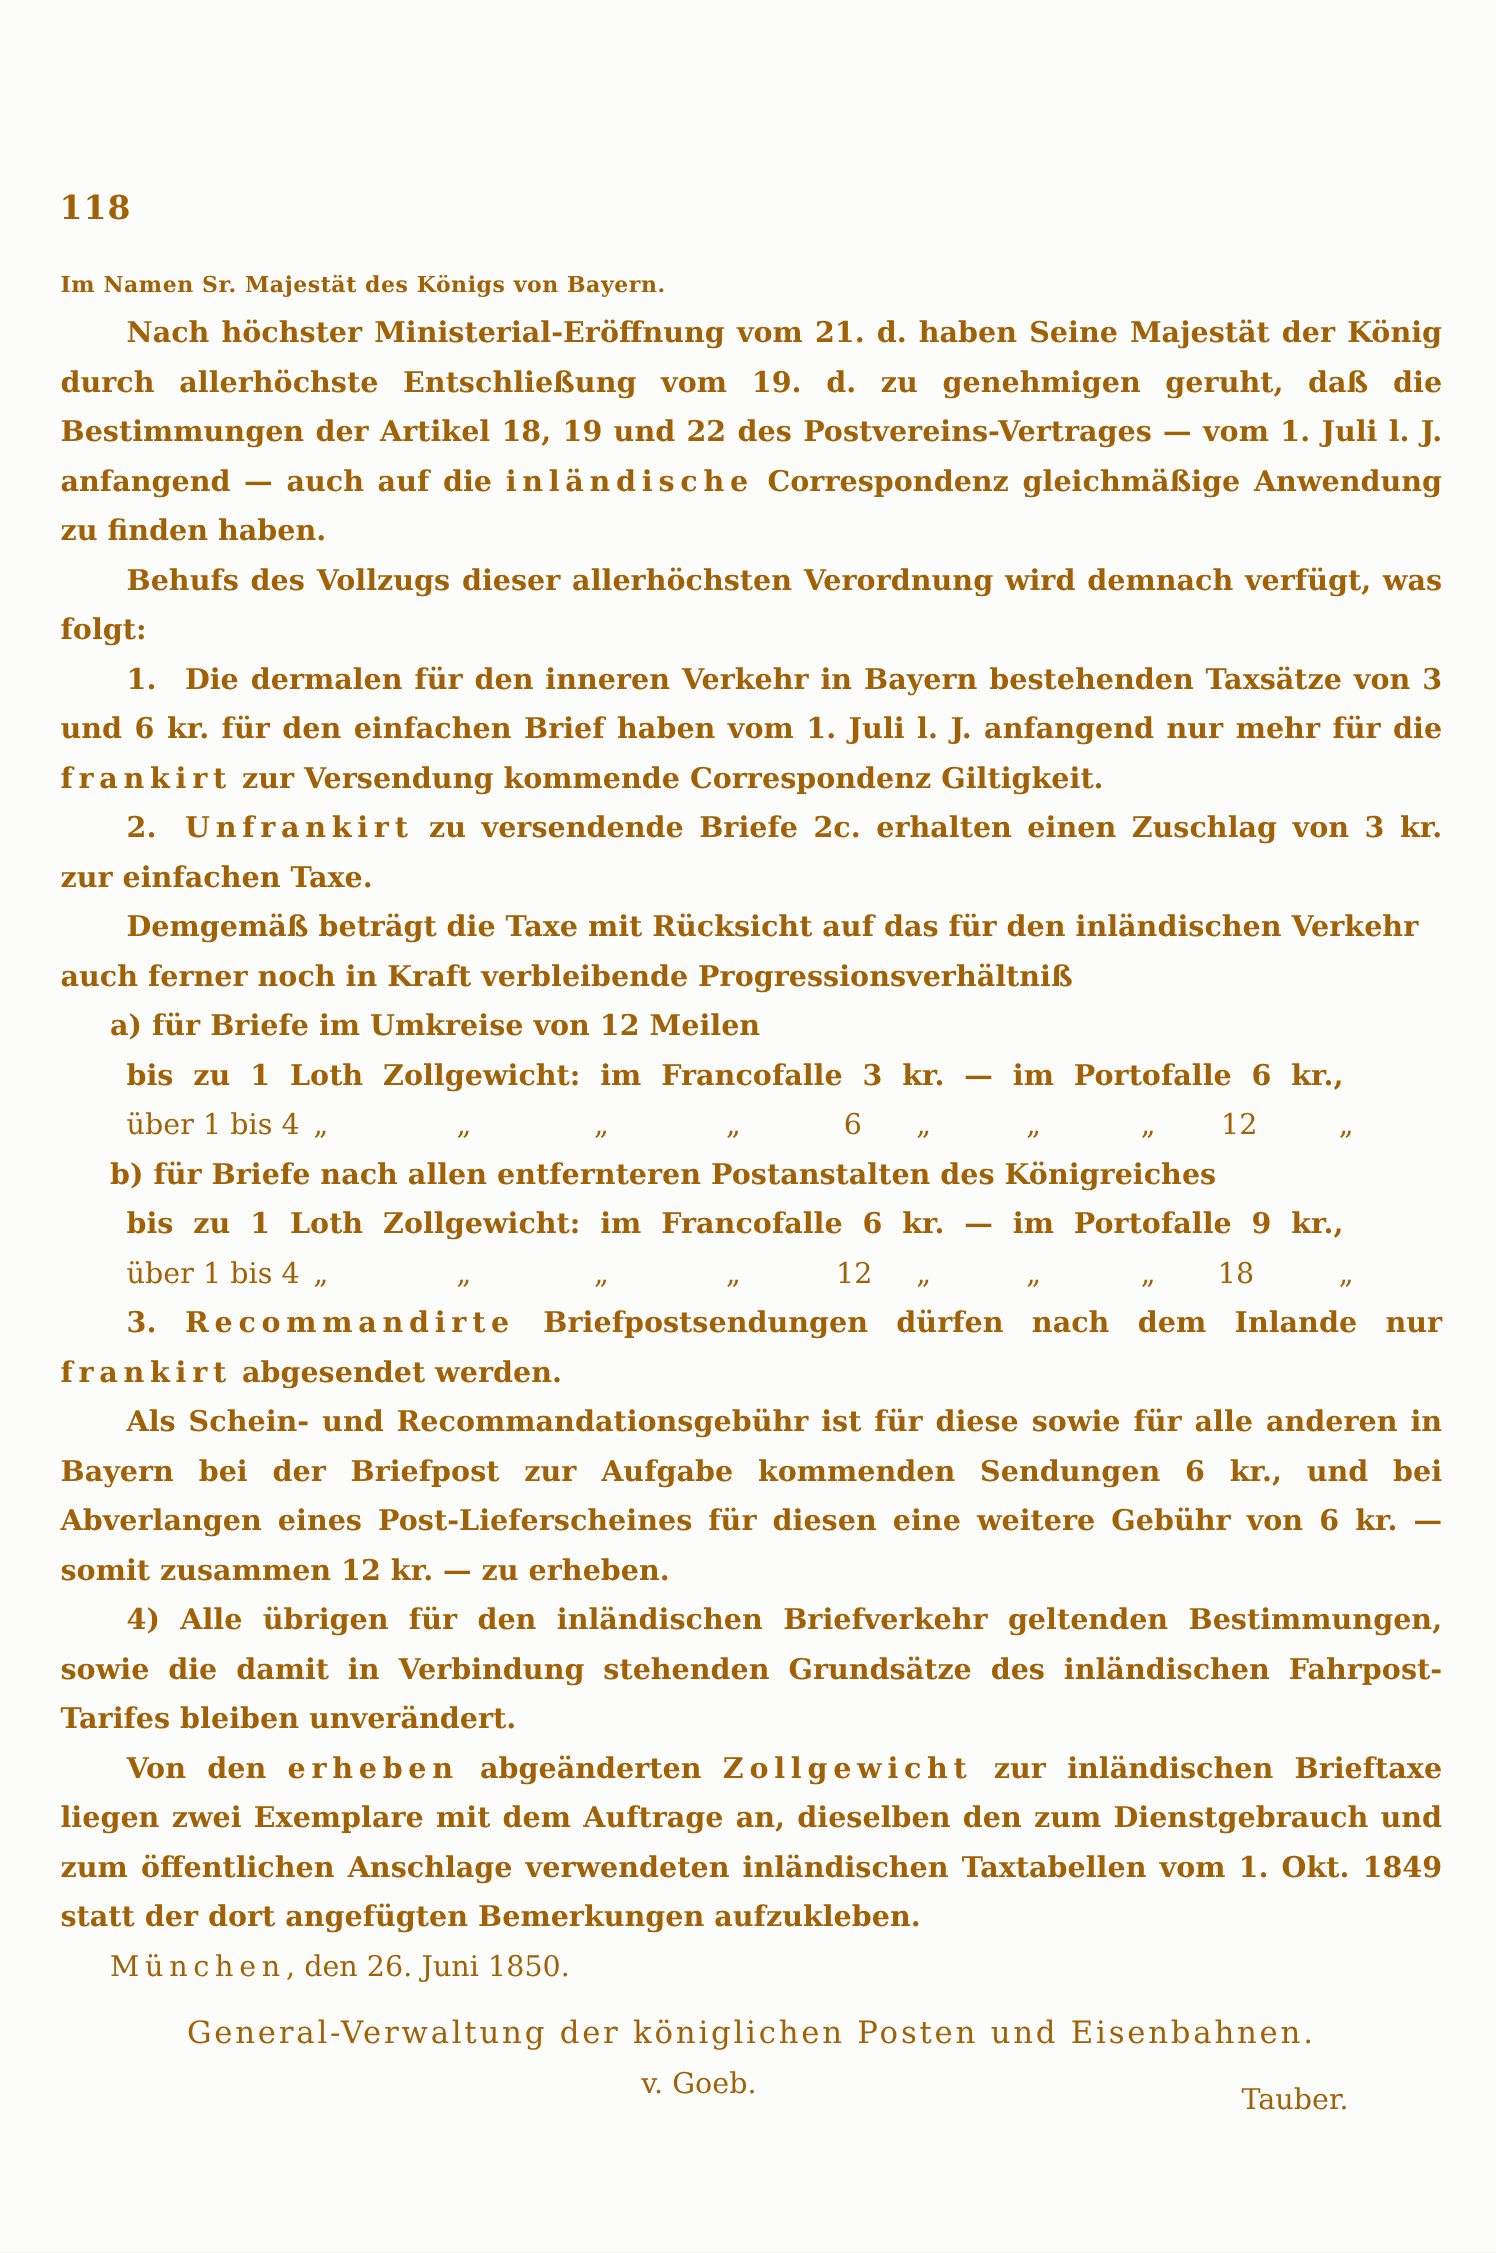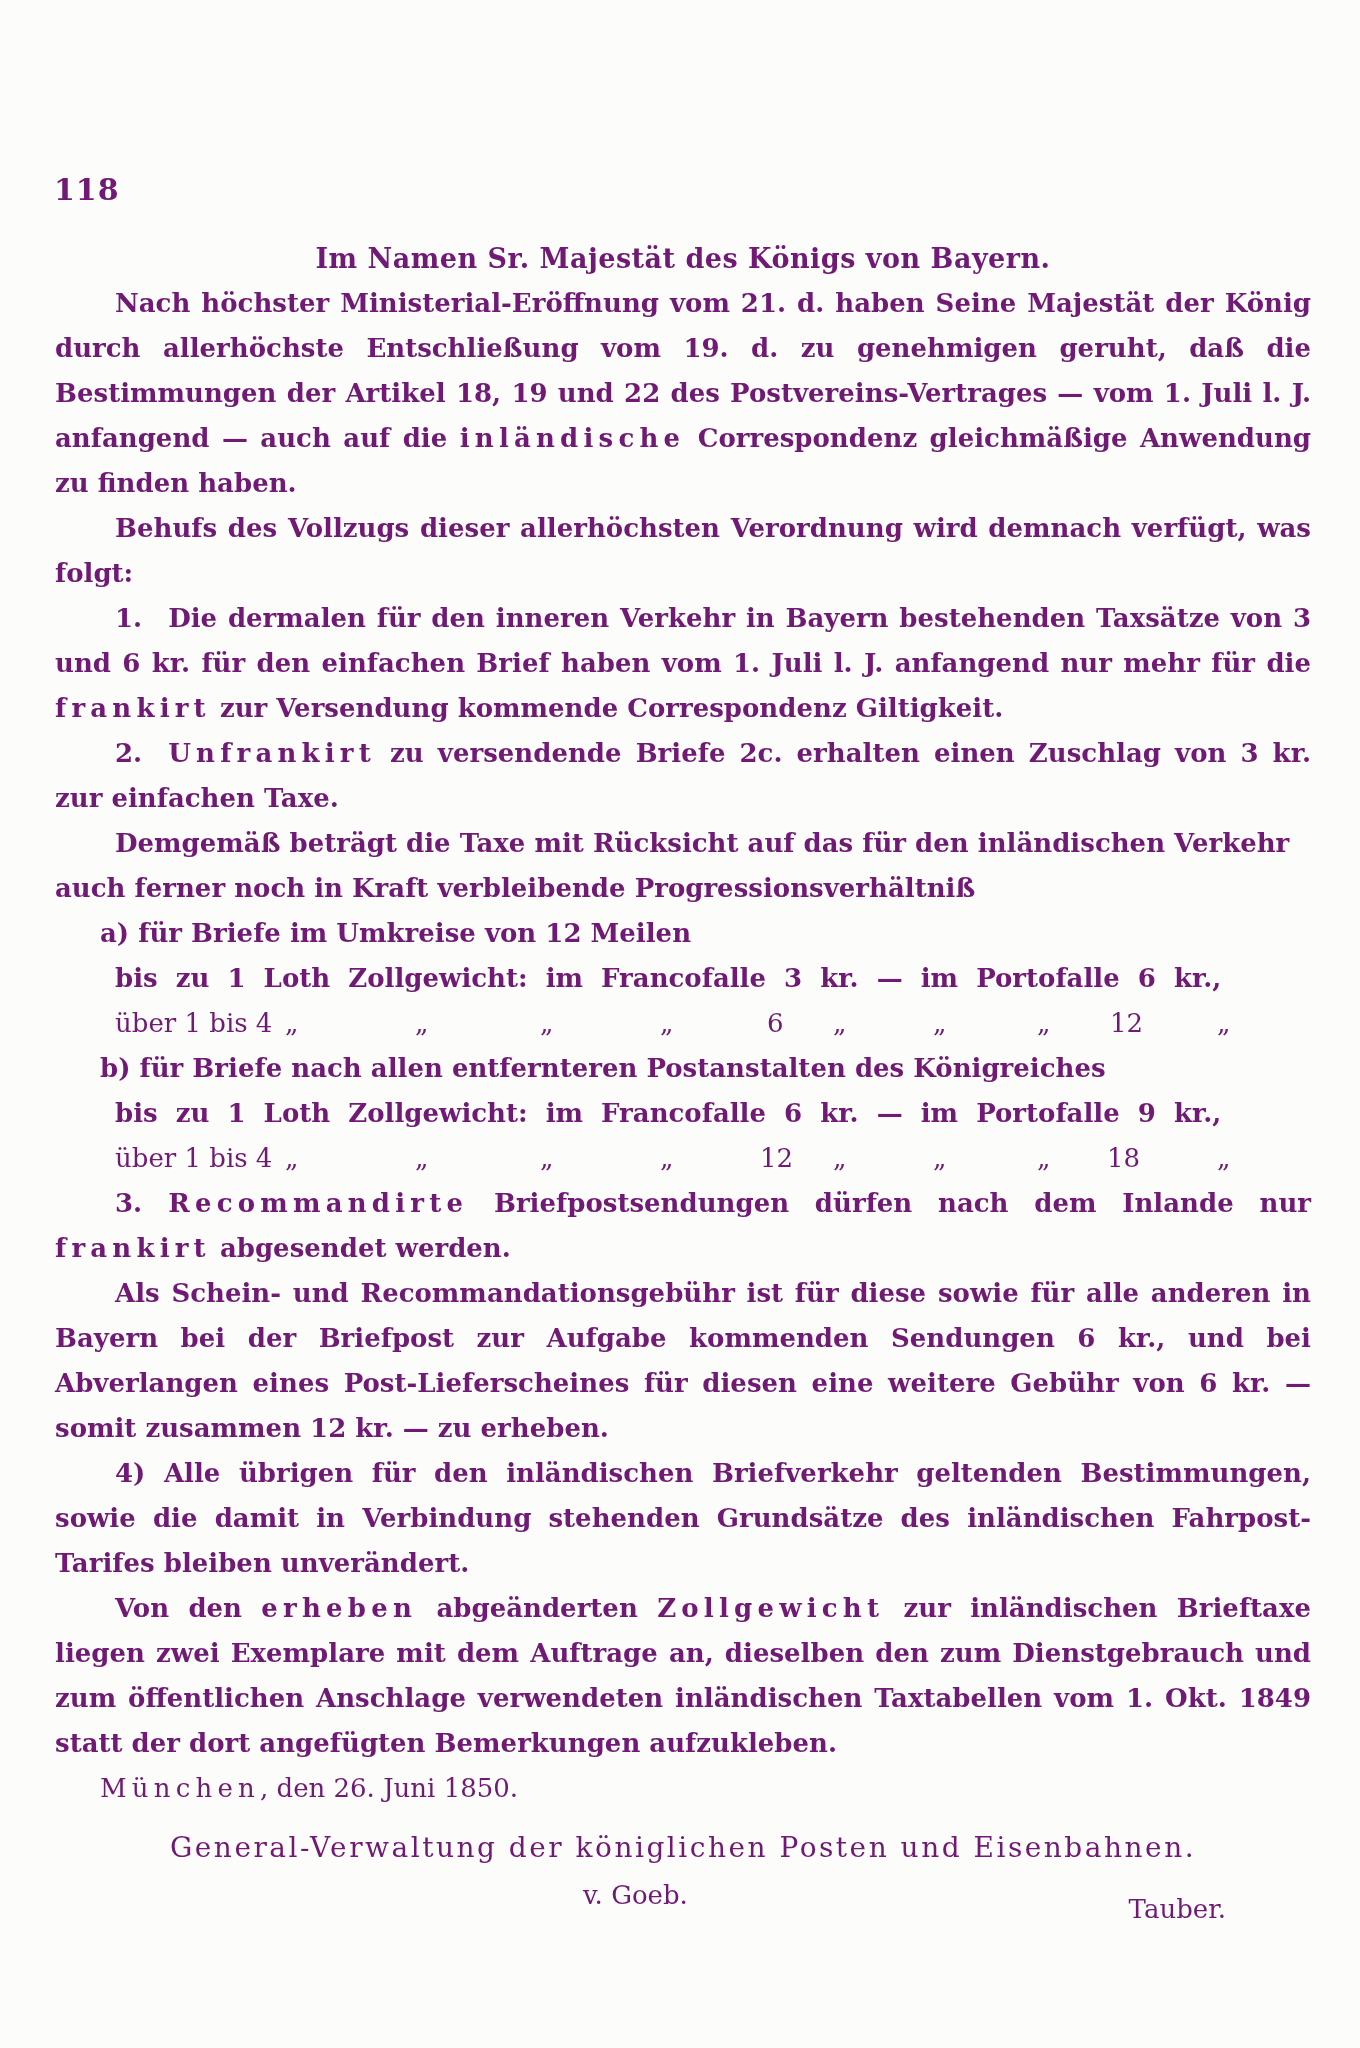--- a/index.html
+++ b/index.html
@@ -1,38 +1,38 @@
 <!DOCTYPE html>
 <html lang="de"><head>
 <meta charset="utf-8">
 <style>
   html,body { margin:0; padding:0; background:#e8e8e6; }
   .page {
     position:relative;
     width:1360px; height:2048px;
     margin:0 auto;
     background:#fcfcfa;
-    color:#701a75;
+    color:#a16207;
     font-family:"DejaVu Serif","Liberation Serif",serif;
     overflow:hidden;
   }
   .page-number {
     position:absolute; left:54px; top:172px;
     font-size:30px; font-weight:bold; letter-spacing:1px;
   }
   .doc {
     position:absolute; left:55px; top:236px; width:1256px;
     font-size:26px; line-height:45px;
   }
   .docket-row { position:relative; height:45px; white-space:nowrap; }
   .ref { position:absolute; left:18px; top:0; }
   .subject { position:absolute; left:0; right:0; top:0; text-align:center; padding-left:120px; }
   .heading {
-    height:45px; text-align:center; font-weight:bold;
-    font-size:27px; letter-spacing:0.5px;
+    height:45px; text-align:left; font-weight:bold;
+    font-size:20px; letter-spacing:0.5px;
   }
   p.para { margin:0; text-align:justify; text-indent:60px;font-weight:bold; }
   p.nojust { text-align:left; }
   p.list-head { text-indent:45px; }
   .tariff-line { text-indent:60px; word-spacing:9px; text-align:left; }
   .ditto-row { position:relative; height:45px; }
   .ditto-row .dlabel { position:absolute; left:60px; }
   .ditto-row .dit { position:absolute; }
   .sp { letter-spacing:0.2em; }
   .dateline { margin:0; text-indent:45px; text-align:left; }

